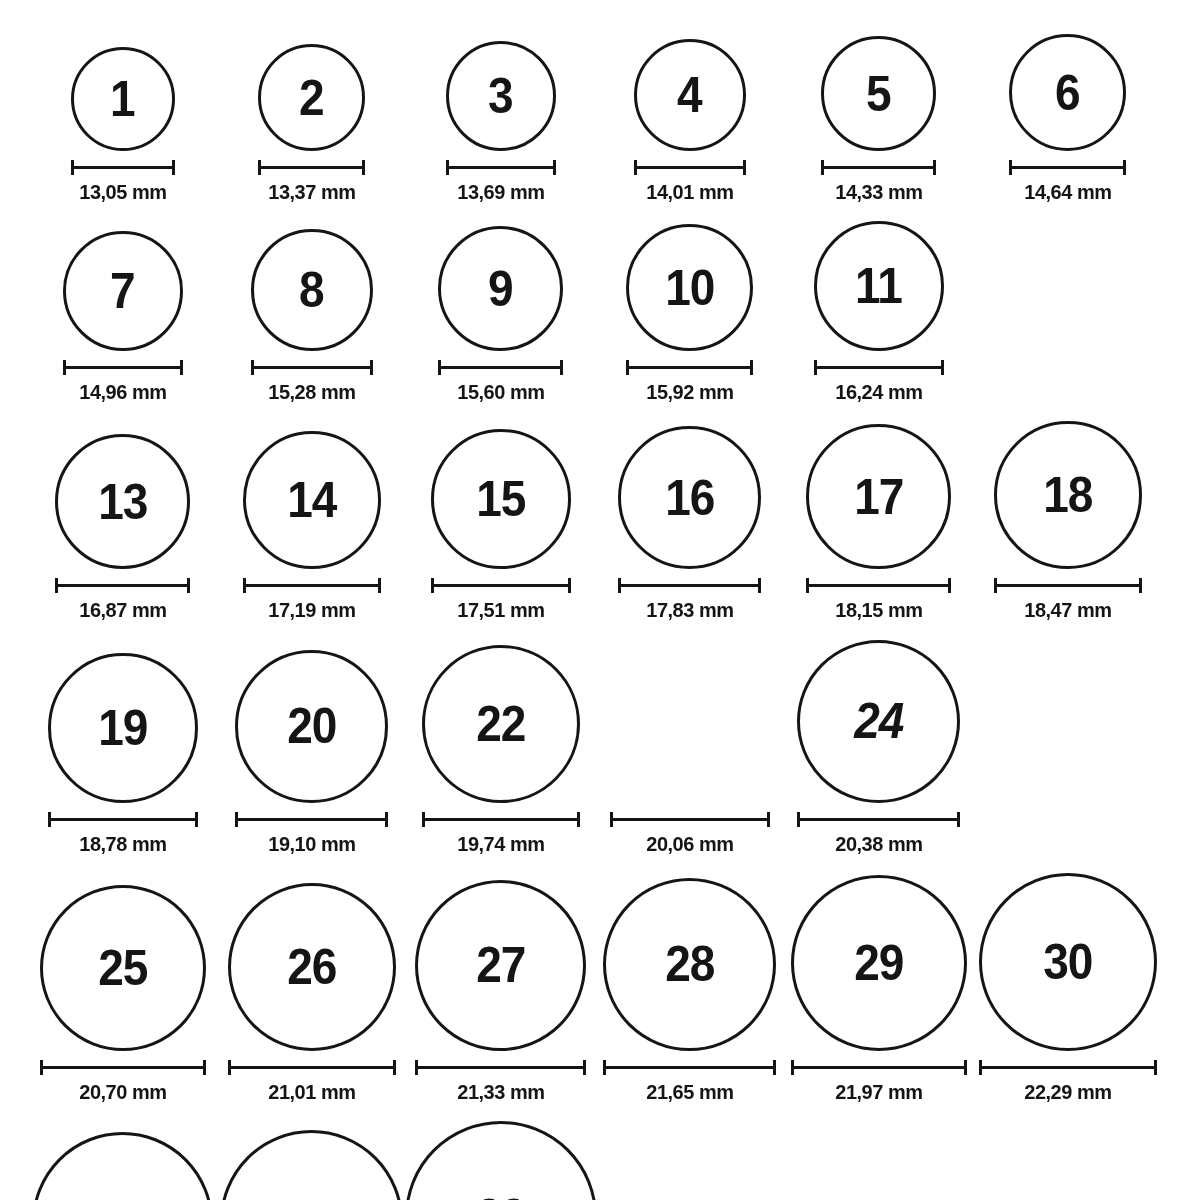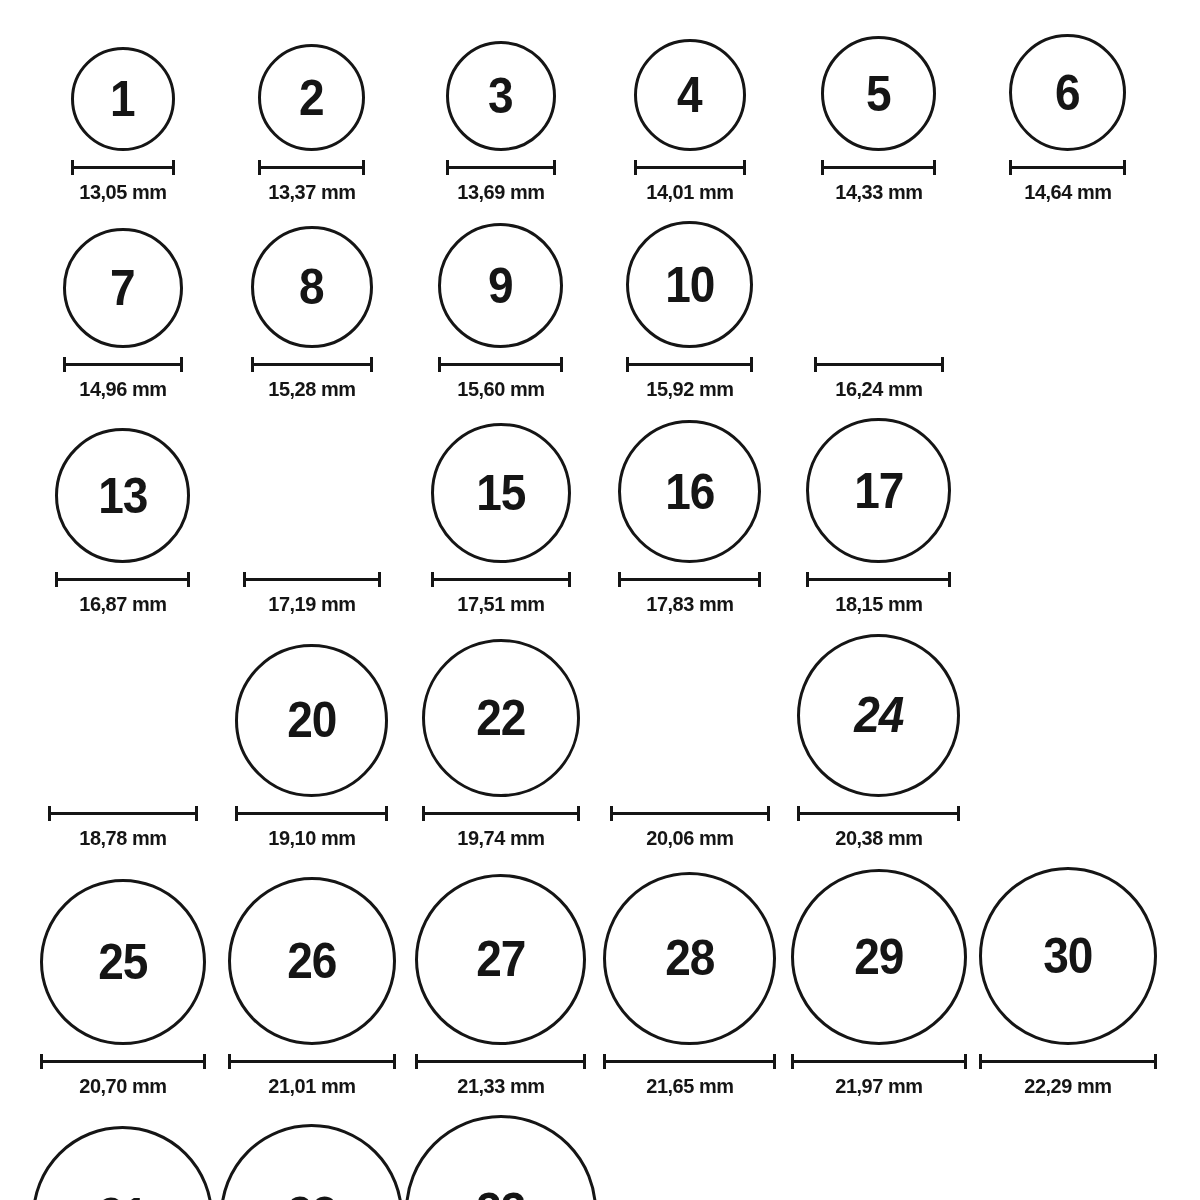--- a/index.html
+++ b/index.html
@@ -166,38 +166,44 @@
     <div class="cell">
       <div class="circle" style="width: 127px; height: 127px;">
           <span class="num">10</span>
         </div>
       <div class="measure" style="width: 127px;">
           <span class="bar"></span>
         </div>
       <div class="label">15,92 mm</div>
     </div>
     <div class="cell">
+      <div class="circle" style="width: 130px; height: 130px;">
+          <span class="num">11</span>
+        </div>
       <div class="measure" style="width: 130px;">
           <span class="bar"></span>
         </div>
       <div class="label">16,24 mm</div>
     </div>
   </div>
 
   <div class="row">
     <div class="cell">
       <div class="circle" style="width: 135px; height: 135px;">
           <span class="num">13</span>
         </div>
       <div class="measure" style="width: 135px;">
           <span class="bar"></span>
         </div>
       <div class="label">16,87 mm</div>
     </div>
     <div class="cell">
+      <div class="circle" style="width: 138px; height: 138px;">
+          <span class="num">14</span>
+        </div>
       <div class="measure" style="width: 138px;">
           <span class="bar"></span>
         </div>
       <div class="label">17,19 mm</div>
     </div>
     <div class="cell">
       <div class="circle" style="width: 140px; height: 140px;">
           <span class="num">15</span>
         </div>
       <div class="measure" style="width: 140px;">
@@ -216,24 +222,36 @@
     </div>
     <div class="cell">
       <div class="circle" style="width: 145px; height: 145px;">
           <span class="num">17</span>
         </div>
       <div class="measure" style="width: 145px;">
           <span class="bar"></span>
         </div>
       <div class="label">18,15 mm</div>
     </div>
-  </div>
-
-  <div class="row">
-    <div class="cell">
+    <div class="cell">
+      <div class="circle" style="width: 148px; height: 148px;">
+          <span class="num">18</span>
+        </div>
+      <div class="measure" style="width: 148px;">
+          <span class="bar"></span>
+        </div>
+      <div class="label">18,47 mm</div>
+    </div>
+  </div>
+
+  <div class="row">
+    <div class="cell">
+      <div class="circle" style="width: 150px; height: 150px;">
+          <span class="num">19</span>
+        </div>
       <div class="measure" style="width: 150px;">
           <span class="bar"></span>
         </div>
       <div class="label">18,78 mm</div>
     </div>
     <div class="cell">
       <div class="circle" style="width: 153px; height: 153px;">
           <span class="num">20</span>
         </div>
       <div class="measure" style="width: 153px;">

